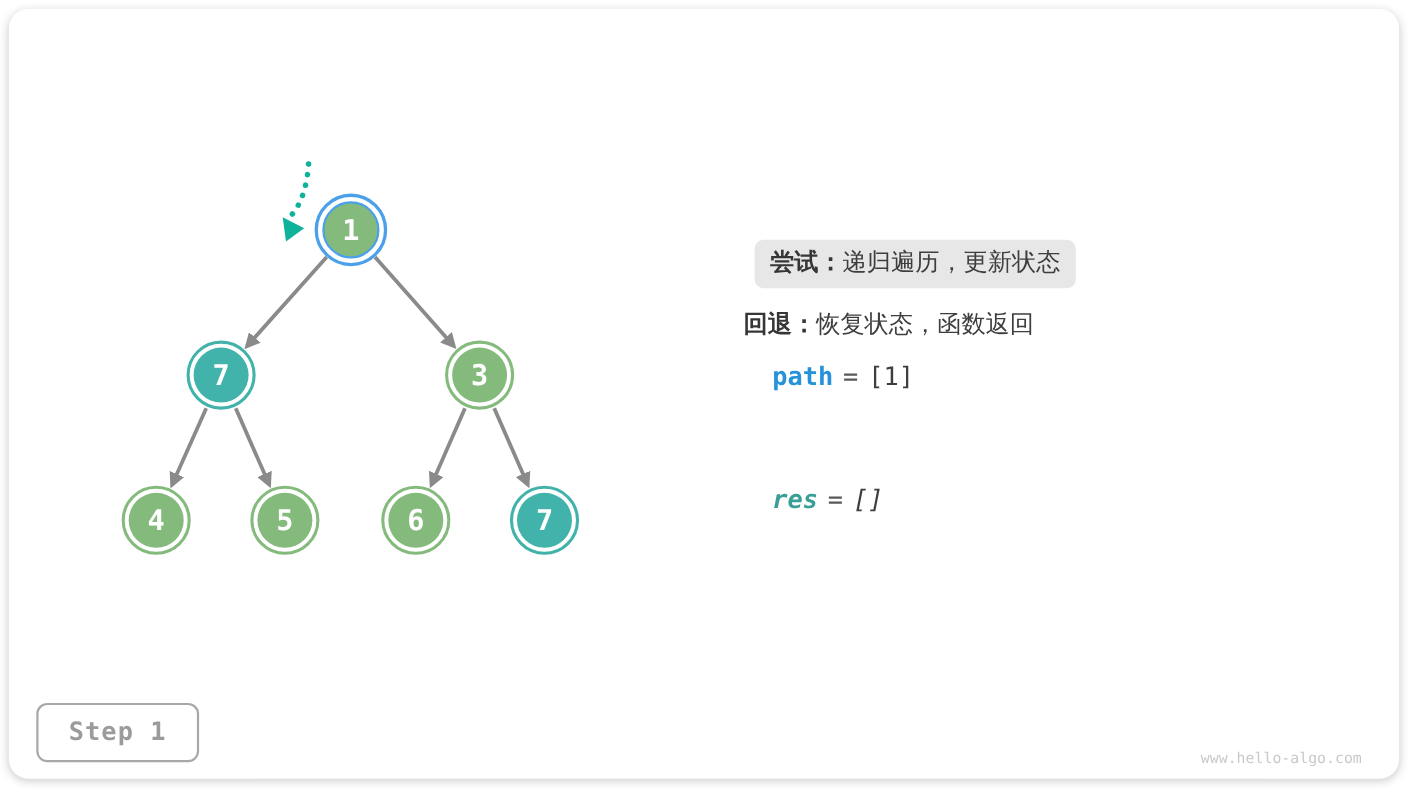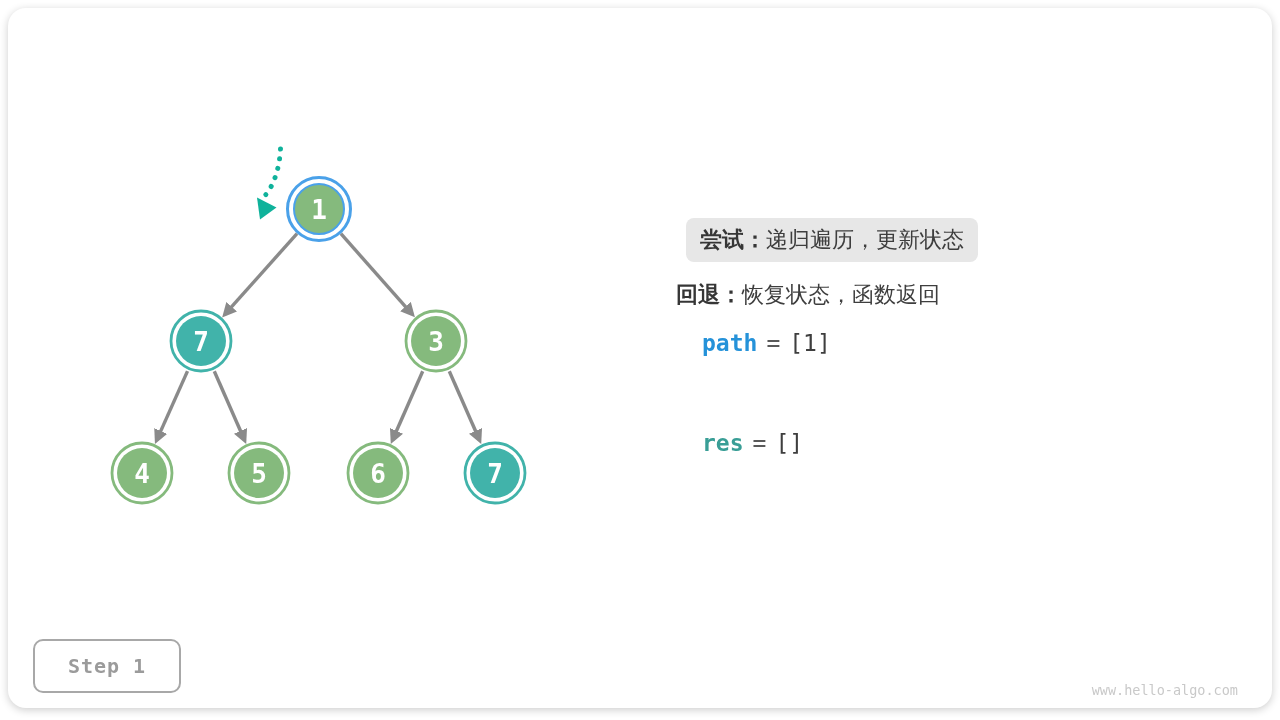--- a/index.html
+++ b/index.html
@@ -38,47 +38,48 @@
     color: var(--text-dark);
     white-space: nowrap;
     line-height: 30px;
   }
   .ann .lbl { font-weight: bold; color: var(--label-dark); }
   .try-badge {
     left: 686px; top: 218px;
     background: var(--highlight-bg);
     border-radius: 8px;
     padding: 7px 14px;
+    font-family: Liberation Mono, monospace;
   }
   .retreat-line { left: 676px; top: 280px; }
   .code-line {
     font-family: "DejaVu Sans Mono", monospace;
     font-size: 23px;
   }
   .path-line { left: 702px; top: 328px; }
-  .res-line  { left: 702px; top: 428px; }
+  .res-line  { left: 702px; top: 440px; font-style: italic; }
   .code-line .var { font-weight: bold; }
   .path-line .var { color: var(--code-blue); text-align: center; }
   .res-line  .var { color: var(--code-teal); }
   .code-line .eq  { color: #5a5a5a; margin: 0 9px; }
   .code-line .val { color: var(--text-dark); }
   .step-badge {
     position: absolute;
     left: 33px; top: 639px;
     width: 148px; height: 54px;
     box-sizing: border-box;
     border: 2.5px solid var(--step-border);
     border-radius: 10px;
     background: #ffffff;
     display: flex;
     align-items: center;
     justify-content: center;
     font-family: "DejaVu Sans Mono", monospace;
     font-weight: bold;
-    font-size: 20px;
+    font-size: 23px;
     color: var(--step-gray);
     letter-spacing: 1px;
   }
   .watermark {
     position: absolute;
     right: 42px; bottom: 22px;
     font-family: "DejaVu Sans Mono", monospace;
     font-size: 13.5px;
     color: var(--watermark-gray);
     margin-left: 44px;

